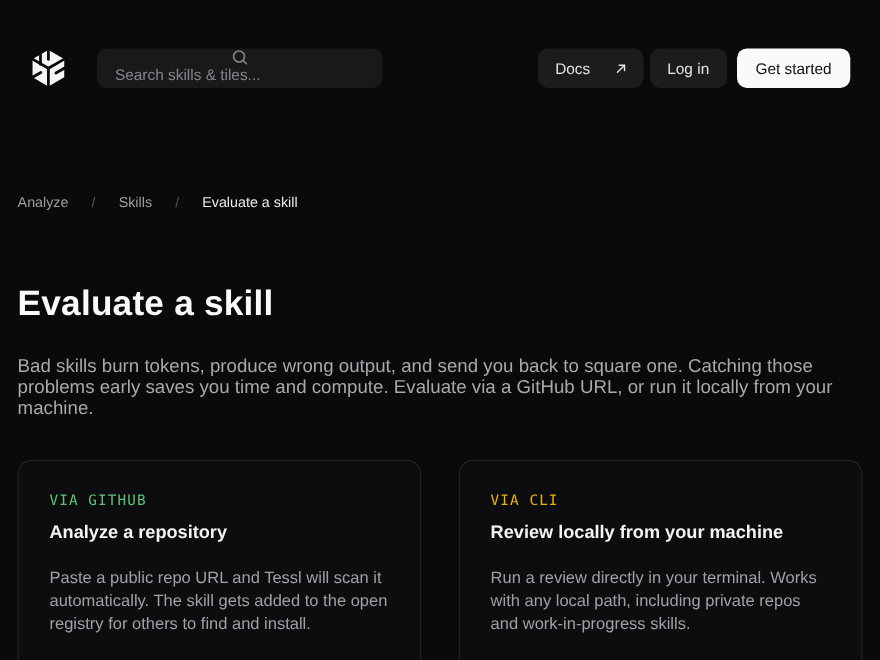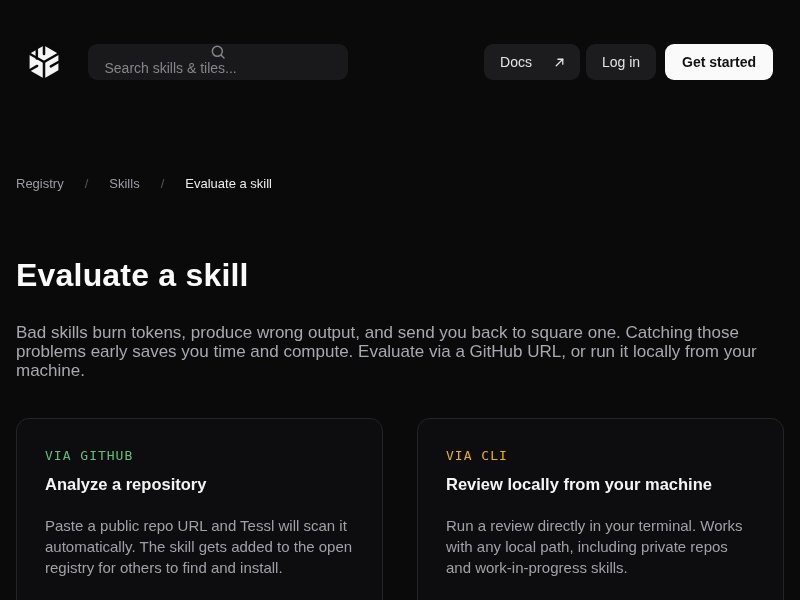--- a/index.html
+++ b/index.html
@@ -57,21 +57,21 @@
     background: #1c1c1e;
     color: #e4e4e7;
     font-weight: 500;
     padding: 17px 16px;
   }
   .btn-docs { padding: 0 14px 0 16px; gap: 21px; }
   .btn-docs svg { display: block; }
   .btn-light {
     background: #fafafa;
     color: #111113;
-    font-weight: 700;
+    font-weight: 400;
     padding: 0 17px;
     margin-left: 9px;
   }
   .btn-login { margin-left: 6px; }
 
   
   .breadcrumb {
     display: flex;
     align-items: center;
     gap: 21px;
@@ -174,21 +174,21 @@
   <button class="btn btn-dark btn-login">
     <span>Log in</span>
   </button>
 
   <button class="btn btn-light">
     <span>Get started</span>
   </button>
 </header>
 
 <nav class="breadcrumb">
-  <span class="crumb">Registry</span>
+  <span class="crumb">Analyze</span>
   <span class="crumb-sep">/</span>
   <span class="crumb">Skills</span>
   <span class="crumb-sep">/</span>
   <span class="crumb-current">Evaluate a skill</span>
 </nav>
 
 <main>
   <h1 class="page-title">Evaluate a skill</h1>
 
   <p class="intro">Bad skills burn tokens, produce wrong output, and send you back to square one. Catching those problems early saves you time and compute. Evaluate via a GitHub URL, or run it locally from your machine.</p>

